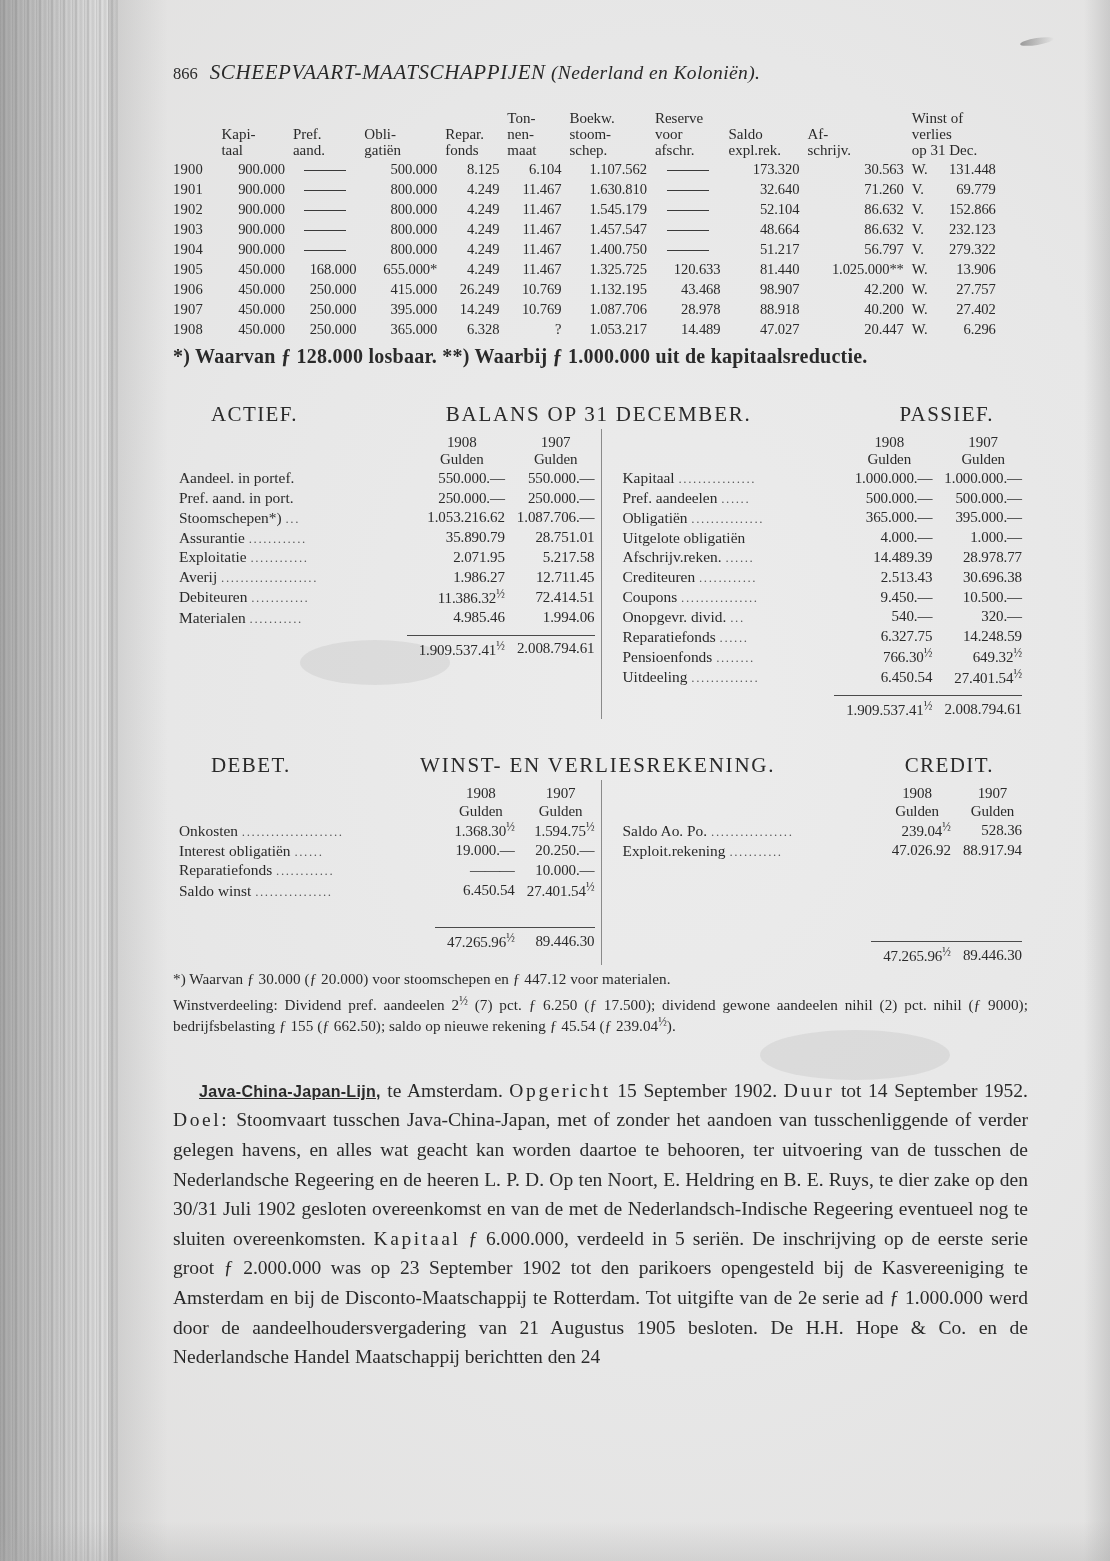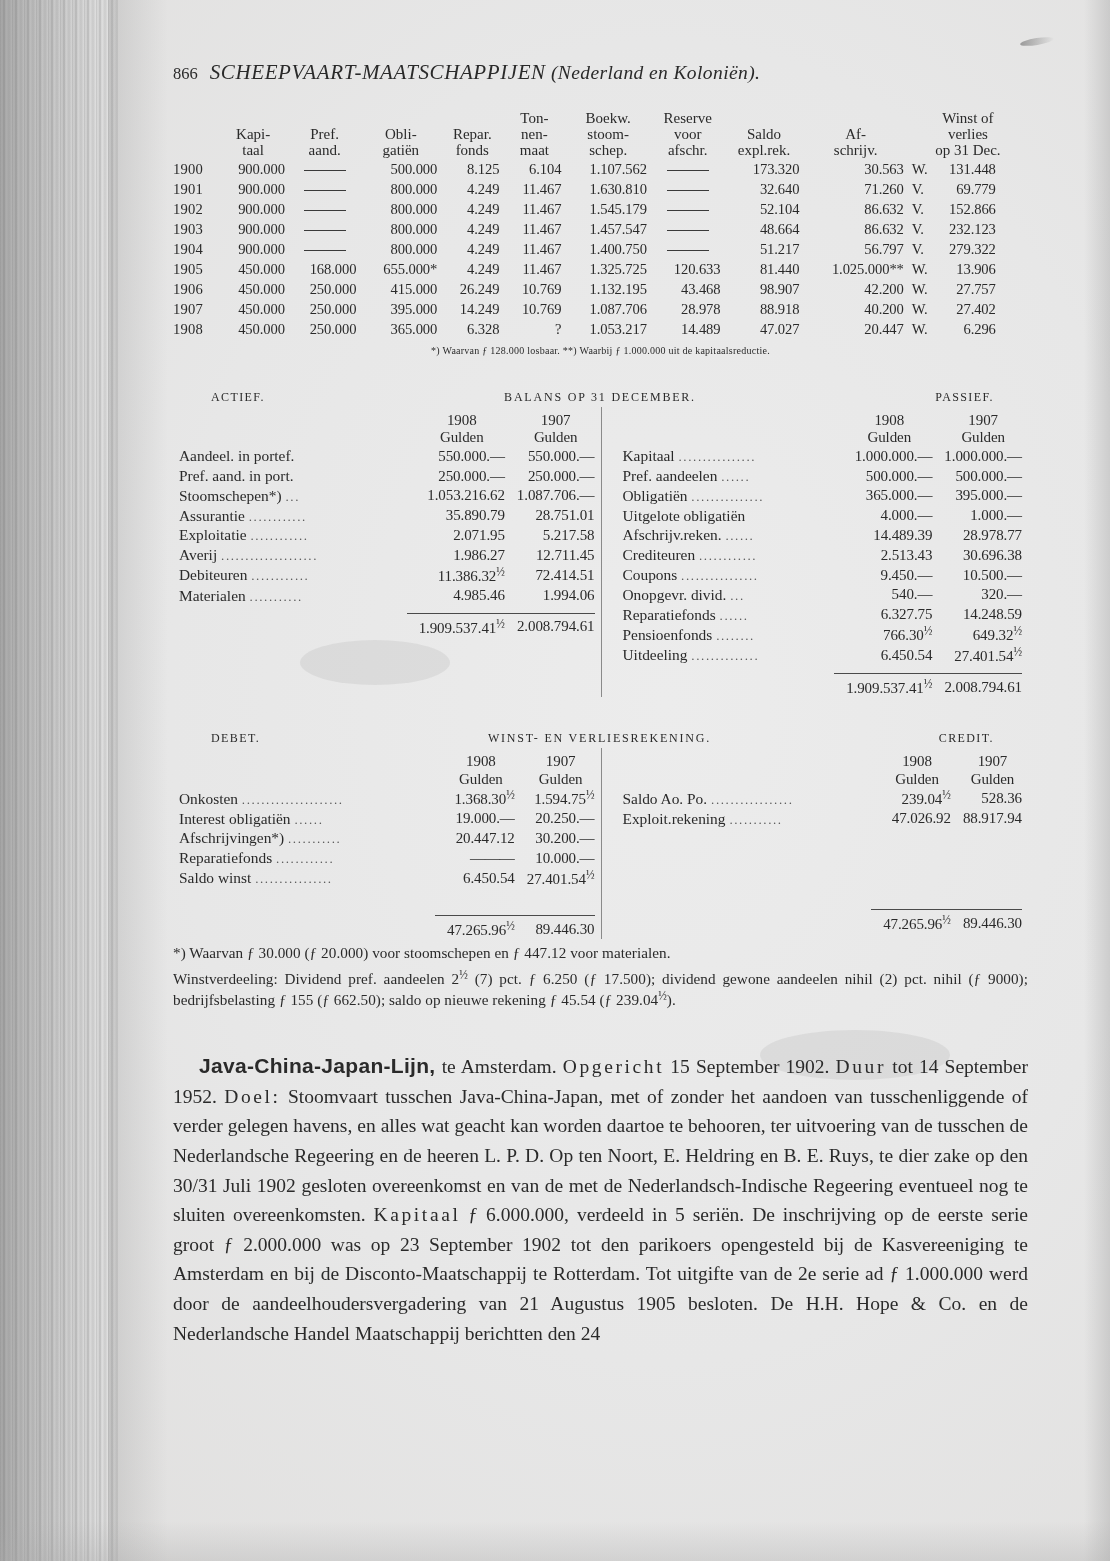--- a/index.html
+++ b/index.html
@@ -82,21 +82,21 @@
   .runhead .sub { font-style: italic; font-size: 19.5px; }
 
   
   table { border-collapse: collapse; }
   .yt { width: 100%; font-size: 14.2px; }
   .yt th {
     font-weight: normal;
     vertical-align: bottom;
     padding: 0 4px 1px 4px;
     line-height: 1.06;
-    text-align: center;
+    text-align: left;
     white-space: nowrap;
     font-size: 15px;
   }
   .yt th .l1, .yt th .l2, .yt th .l3 { display: block; }
   .yt td {
     padding: 1.5px 4px 1.5px 4px;
     text-align: right;
     white-space: nowrap;
     font-size: 14.6px;
     letter-spacing: -.1px;
@@ -106,32 +106,32 @@
   .yt td.dash span {
     display: inline-block; width: 42px; height: 0;
     border-top: 1.4px solid #3a3a3a;
     vertical-align: middle;
   }
   .yt td.wv { text-align: left; }
   .yt td.wv i { font-style: normal; display: inline-block; width: 18px; }
   .yt td.wv b { font-weight: normal; display: inline-block; width: 66px; text-align: right; }
 
   .tbl-note {
-    text-align: center;
-    font-size: 10px;
+    font-size: 20px;
     margin-top: 5px;
     letter-spacing: .25px;
+    font-weight: bold;
   }
 
   
   .sec-head {
     display: flex;
     justify-content: space-between;
     align-items: baseline;
-    font-size: 12px;
+    font-size: 21px;
     letter-spacing: 1.4px;
     margin: 34px 0 6px 0;
   }
   .sec-head .c { letter-spacing: 1.8px; }
   .sec-head .l { padding-left: 38px; }
   .sec-head .r { padding-right: 34px; }
 
   
   .pane-wrap {
     display: flex;
@@ -190,23 +190,24 @@
   .prose {
     margin-top: 40px;
     font-size: 19.5px;
     line-height: 1.52;
     text-align: justify;
   }
   .prose p { margin: 0; text-indent: 0; }
   .co {
     font-weight: bold;
     font-family: "Liberation Sans", "DejaVu Sans", sans-serif;
-    font-size: 21px;
+    font-size: 16px;
     letter-spacing: .3px;
     margin-left: 26px;
+    text-decoration: underline;
   }
   .sp2 { letter-spacing: 2.6px; }
 </style>
 </head>
 <body>
 
 <div id="page">
 
   <div class="gutter"></div>
   <div class="gutter2"></div>
@@ -606,25 +607,20 @@
                 <td class="lbl"><span class="nm">Onkosten</span> <span class="leader">.....................</span></td>
                 <td class="v">1.368.30<span class="frac">½</span></td>
                 <td class="v">1.594.75<span class="frac">½</span></td>
               </tr>
               <tr>
                 <td class="lbl"><span class="nm">Interest obligatiën</span> <span class="leader">......</span></td>
                 <td class="v">19.000.—</td>
                 <td class="v">20.250.—</td>
               </tr>
               <tr>
-                <td class="lbl"><span class="nm">Afschrijvingen*)</span> <span class="leader">...........</span></td>
-                <td class="v">20.447.12</td>
-                <td class="v">30.200.—</td>
-              </tr>
-              <tr>
                 <td class="lbl"><span class="nm">Reparatiefonds</span> <span class="leader">............</span></td>
                 <td class="v">———</td>
                 <td class="v">10.000.—</td>
               </tr>
               <tr>
                 <td class="lbl"><span class="nm">Saldo winst</span> <span class="leader">................</span></td>
                 <td class="v">6.450.54</td>
                 <td class="v">27.401.54<span class="frac">½</span></td>
               </tr>
             </tbody>

